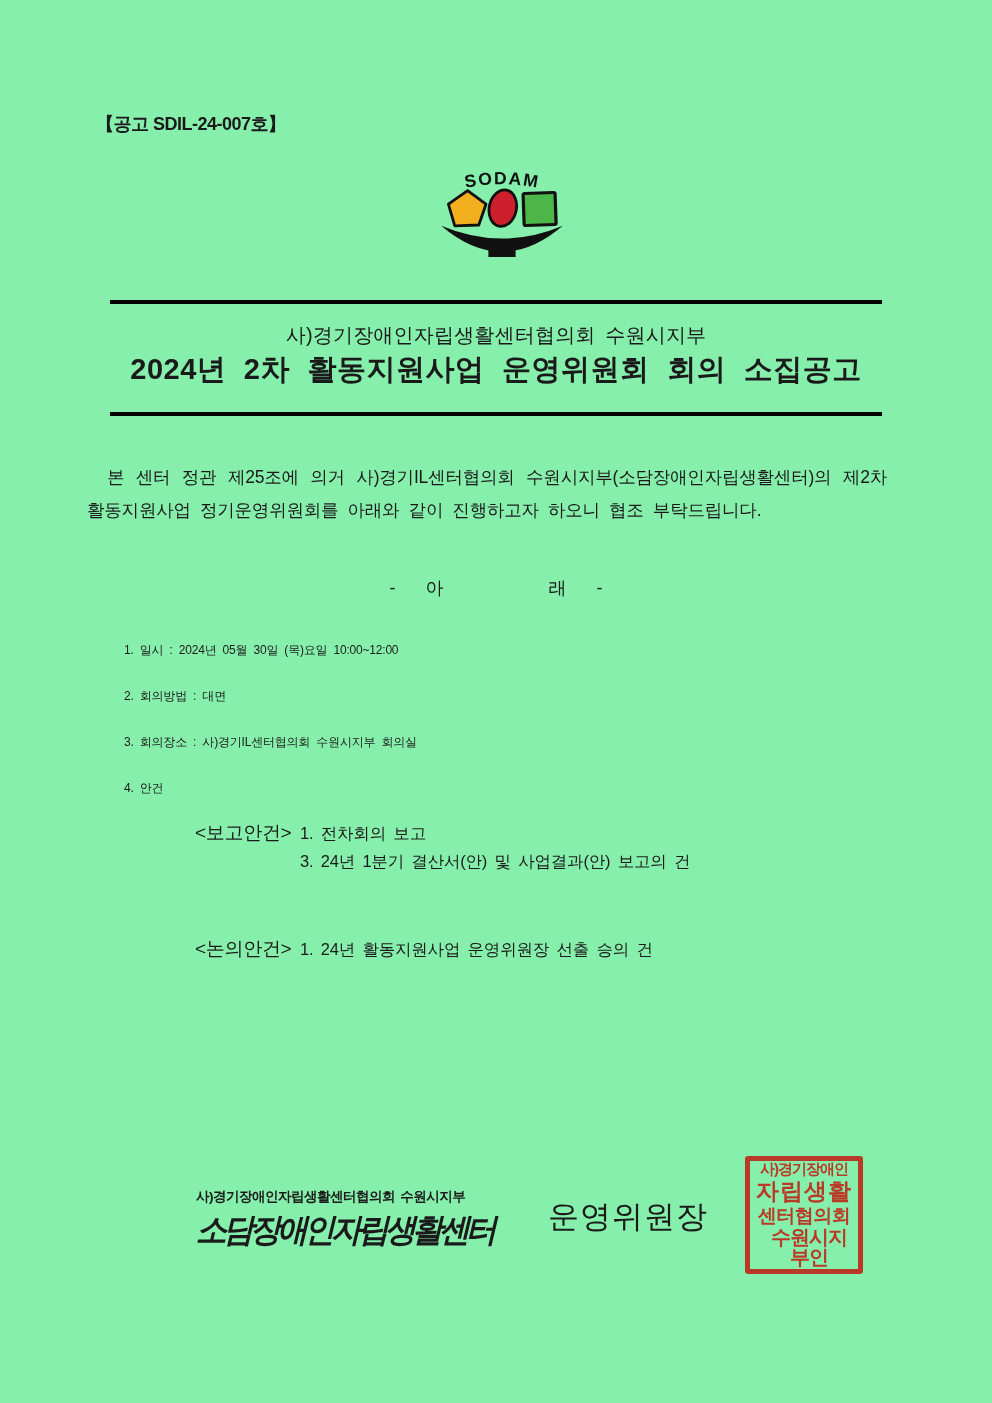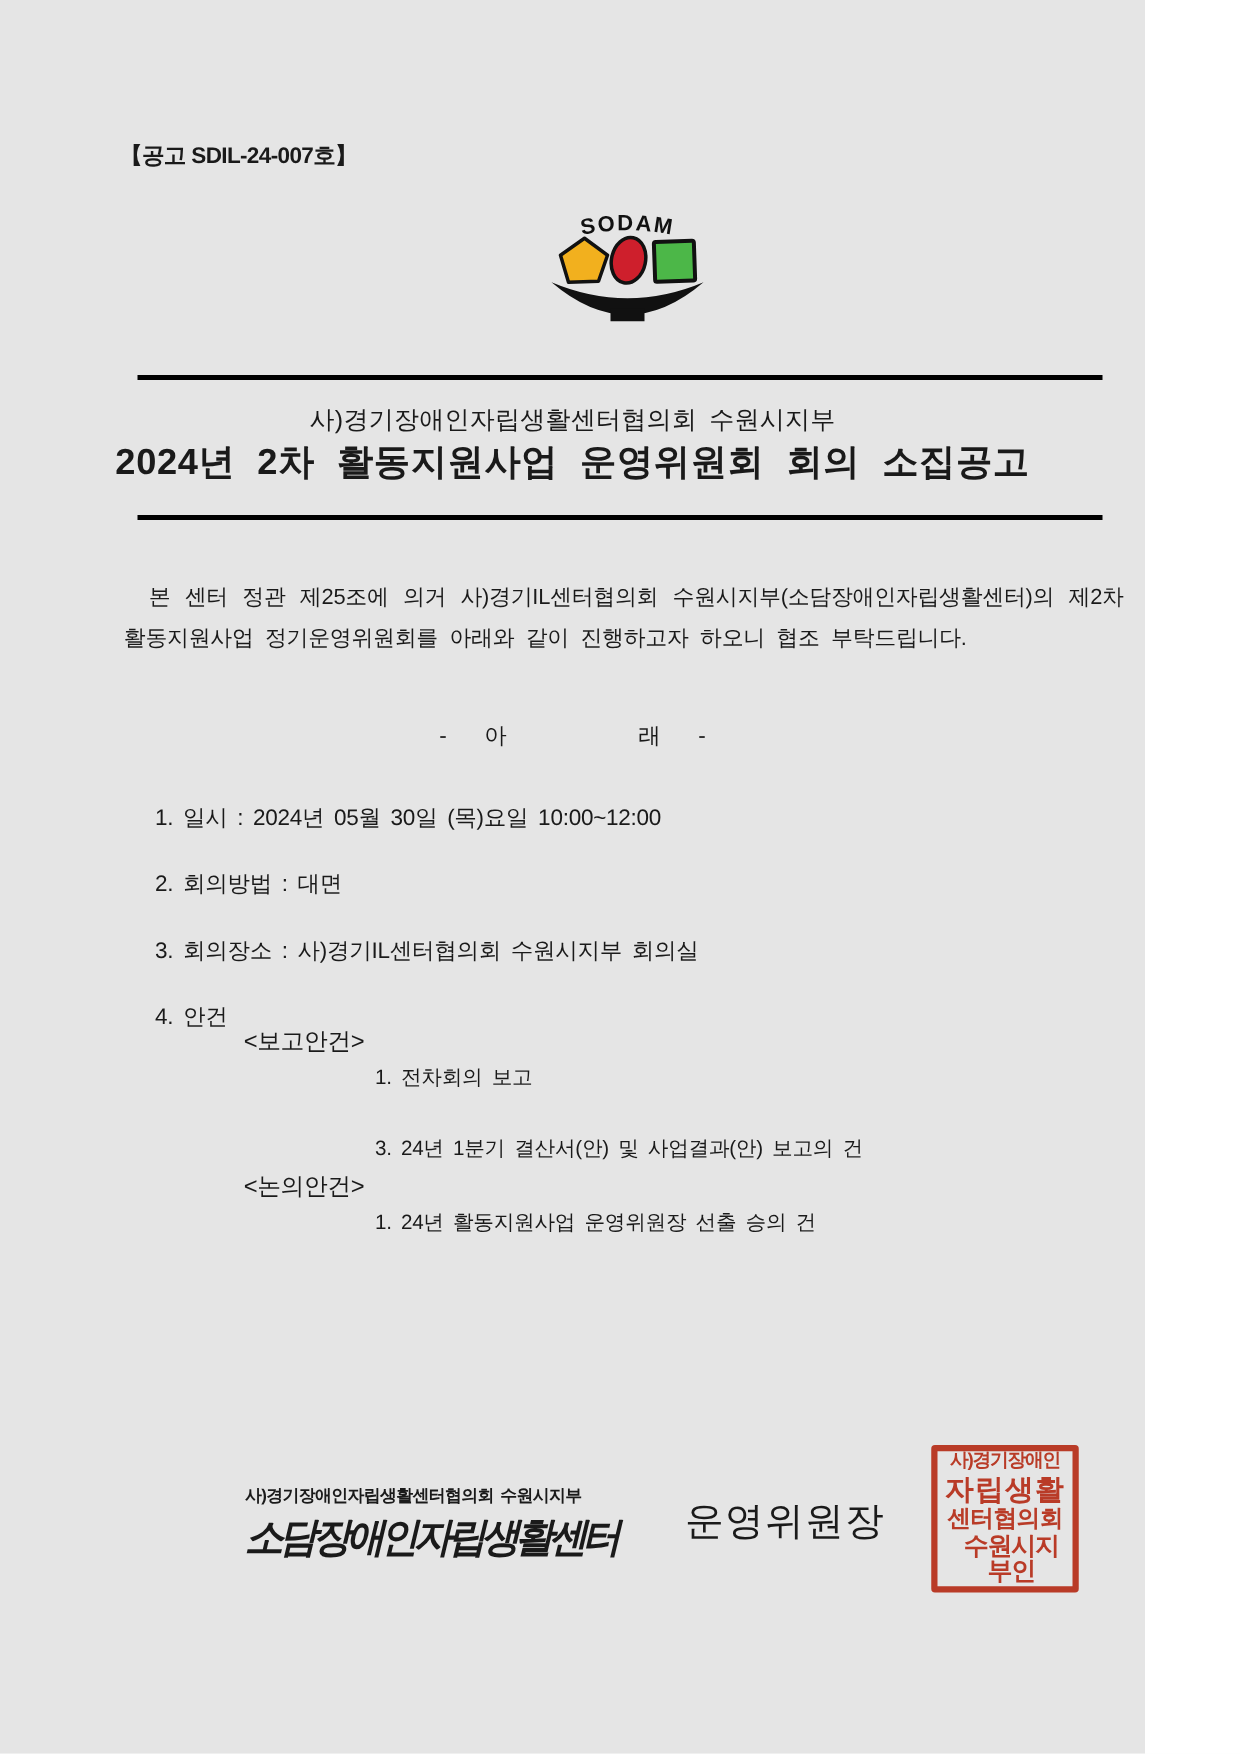--- a/index.html
+++ b/index.html
@@ -1,19 +1,19 @@
 <!DOCTYPE html>
 <html><head>
 <meta charset="utf-8">
 <style>
   html,body{margin:0;padding:0;background:#ffffff;}
   .page{
     position:relative;
-    width:916px;height:1403px;
-    background:#e5e5e5;
+    width:992px;height:1403px;
+    background:#86efac;
     font-family:"Liberation Sans","DejaVu Sans",sans-serif;
     color:#1a1a1a;
     overflow:hidden;
   }
   .abs{position:absolute;}
   .centered{left:0;right:0;text-align:center;}
 
   .notice-no{
     left:96px;top:112px;
     font-size:18px;font-weight:bold;letter-spacing:-0.5px;
@@ -26,43 +26,43 @@
   .rule-top{top:300px;}
   .rule-bottom{top:412px;}
 
   .org-line{top:322px;font-size:20px;letter-spacing:0.2px;word-spacing:4px;}
   .main-title{
     top:350px;font-size:29px;font-weight:bold;
     letter-spacing:0.5px;word-spacing:9px;
   }
 
   .body-par{
-    left:99px;width:800px;top:443px;
+    left:87px;width:800px;top:443px;
     font-size:17.5px;line-height:33px;
     text-align:justify;text-indent:20px;
     word-spacing:4.5px;letter-spacing:-0.2px;
   }
 
   .below-label{top:576px;font-size:18px;white-space:pre;}
 
   .meeting-list{left:124px;top:642px;list-style:none;margin:0;padding:0;}
   .meeting-list li{
-    font-size:18px;letter-spacing:-0.2px;word-spacing:3px;
+    font-size:12px;letter-spacing:-0.2px;word-spacing:3px;
     margin:0 0 29px 0;white-space:pre;
   }
 
   .agenda-row{left:195px;top:820px;width:640px;}
   .agenda-label{
     position:absolute;left:0;top:0;
     font-size:19px;letter-spacing:-0.3px;
   }
   .agenda-items{position:absolute;left:105px;top:0;margin:0;padding:0;list-style:none;}
   .agenda-items li{
     font-size:16.5px;line-height:27.5px;
-    letter-spacing:-0.2px;word-spacing:3px;white-space:pre;margin-top:29px;
+    letter-spacing:-0.2px;word-spacing:3px;white-space:pre;
   }
   .agenda-row-discussion{top:936px;}
 
   .date-line{top:1105px;font-size:19px;word-spacing:7px;}
 
   .sig-block{left:196px;top:1188px;width:300px;}
   .sig-org-small{
     font-size:13.5px;font-weight:bold;letter-spacing:-0.5px;word-spacing:2px;
     white-space:nowrap;
   }

